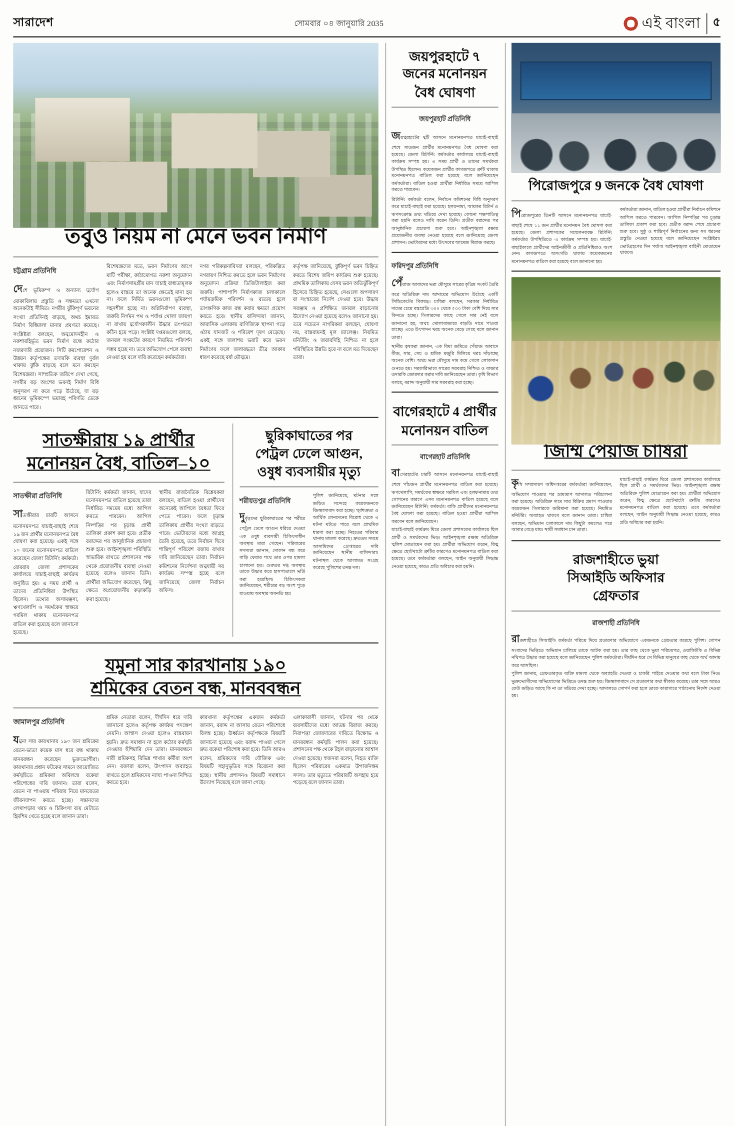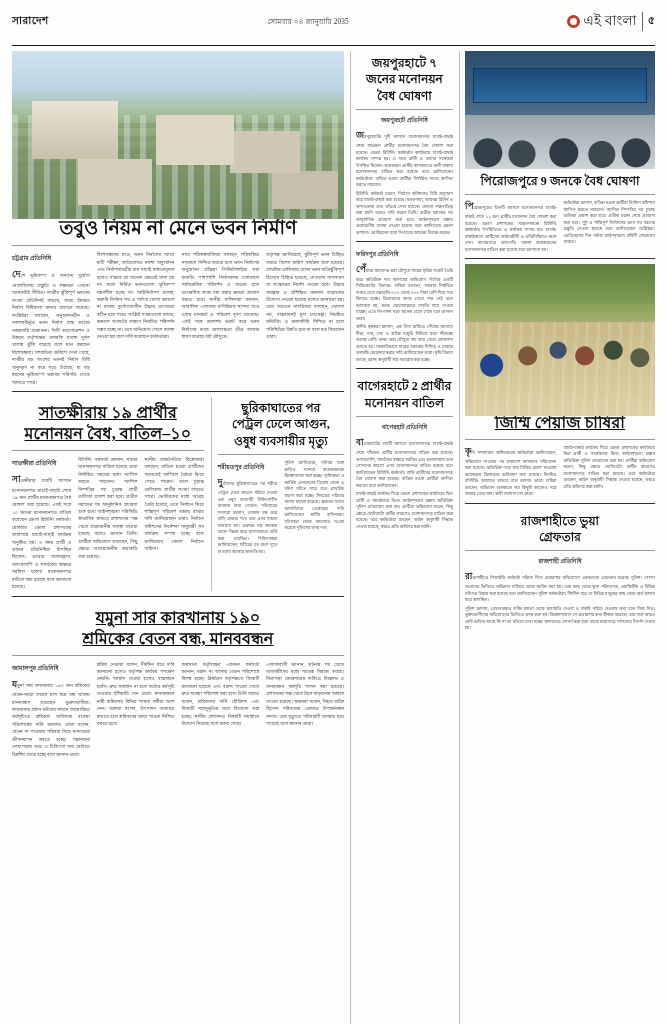--- a/index.html
+++ b/index.html
@@ -22,21 +22,21 @@
     box-sizing: border-box;
     padding: 10px 12px 6px 12px;
   }
 
   
   .masthead {
     display: flex;
     align-items: center;
     justify-content: space-between;
     border-bottom: 1.6px solid #1a1a1a;
-    padding-bottom: 12px;
+    padding-bottom: 0;
     margin-bottom: 5px;
     gap: 40px;
   }
   .masthead-left {
     font-size: 10.5px;
     font-weight: bold;
     letter-spacing: .5px;
     color: #111;
   }
   .masthead-center {
@@ -336,21 +336,21 @@
       <div>
         <div class="byline">ফরিদপুর প্রতিনিধি</div>
         <div class="txt tiny drop">পেঁয়াজ আবাদের ভরা মৌসুমে সারের কৃত্রিম সংকট তৈরি করে অতিরিক্ত দাম আদায়ের অভিযোগ উঠেছে একটি সিন্ডিকেটের বিরুদ্ধে। চাষিরা বলছেন, সরকার নির্ধারিত দামের চেয়ে বস্তাপ্রতি ৩০০ থেকে ৫০০ টাকা বেশি দিয়ে সার কিনতে হচ্ছে। ডিলারদের কাছে গেলে সার নেই বলে জানানো হয়, অথচ খোলাবাজারে বাড়তি দামে পাওয়া যাচ্ছে। এতে উৎপাদন খরচ অনেক বেড়ে গেছে বলে জানান তারা।</div>
         <div class="spacer2"></div>
         <div class="txt tiny">স্থানীয় কৃষকরা জানান, এক বিঘা জমিতে পেঁয়াজ আবাদে বীজ, সার, সেচ ও শ্রমিক মজুরি মিলিয়ে খরচ দাঁড়াচ্ছে অনেক বেশি। অথচ ভরা মৌসুমে দাম কমে গেলে লোকসান গুনতে হয়। সরকারিভাবে সারের সরবরাহ নিশ্চিত ও বাজার তদারকি জোরদার করার দাবি জানিয়েছেন তারা। কৃষি বিভাগ বলছে, বরাদ্দ অনুযায়ী সার সরবরাহ করা হচ্ছে।</div>
       </div>
 
       <hr class="rule thick">
 
       <div>
-        <div class="hl hl-md">বাগেরহাটে 2 প্রার্থীর</div>
+        <div class="hl hl-md">বাগেরহাটে 4 প্রার্থীর</div>
         <div class="hl hl-md" style="margin-top:-3px">মনোনয়ন বাতিল</div>
         <hr class="rule">
         <div class="byline center">বাগেরহাট প্রতিনিধি</div>
         <div class="txt tiny drop">বাগেরহাটের চারটি আসনে মনোনয়নপত্র যাচাই-বাছাই শেষে পাঁচজন প্রার্থীর মনোনয়নপত্র বাতিল করা হয়েছে। ঋণখেলাপি, সমর্থকের স্বাক্ষরে গরমিল এবং হলফনামায় তথ্য গোপনের কারণে এসব মনোনয়নপত্র বাতিল হয়েছে বলে জানিয়েছেন রিটার্নিং কর্মকর্তা। বাকি প্রার্থীদের মনোনয়নপত্র বৈধ ঘোষণা করা হয়েছে। বাতিল হওয়া প্রার্থীরা আপিল করবেন বলে জানিয়েছেন।</div>
         <div class="spacer2"></div>
         <div class="txt tiny">যাচাই-বাছাই কার্যক্রম ঘিরে জেলা প্রশাসকের কার্যালয়ে ছিল প্রার্থী ও সমর্থকদের ভিড়। আইনশৃঙ্খলা রক্ষায় অতিরিক্ত পুলিশ মোতায়েন করা হয়। প্রার্থীরা অভিযোগ করেন, কিছু ক্ষেত্রে ছোটখাটো ত্রুটির কারণেও মনোনয়নপত্র বাতিল করা হয়েছে। তবে কর্মকর্তারা বলছেন, আইন অনুযায়ী সিদ্ধান্ত নেওয়া হয়েছে, কারও প্রতি অবিচার করা হয়নি।</div>
       </div>
     </div>
 
     <div class="col-right vsep" style="padding-left:5px">
@@ -382,20 +382,21 @@
           <div class="tcol">
             <div class="txt tiny">যাচাই-বাছাই কার্যক্রম ঘিরে জেলা প্রশাসকের কার্যালয়ে ছিল প্রার্থী ও সমর্থকদের ভিড়। আইনশৃঙ্খলা রক্ষায় অতিরিক্ত পুলিশ মোতায়েন করা হয়। প্রার্থীরা অভিযোগ করেন, কিছু ক্ষেত্রে ছোটখাটো ত্রুটির কারণেও মনোনয়নপত্র বাতিল করা হয়েছে। তবে কর্মকর্তারা বলছেন, আইন অনুযায়ী সিদ্ধান্ত নেওয়া হয়েছে, কারও প্রতি অবিচার করা হয়নি।</div>
           </div>
         </div>
       </div>
 
       <hr class="rule thick">
 
       <div>
         <div class="hl hl-md">রাজশাহীতে ভুয়া</div>
+        <div class="hl hl-md" style="margin-top:-3px">সিআইডি অফিসার</div>
         <div class="hl hl-md" style="margin-top:-3px">গ্রেফতার</div>
         <hr class="rule">
         <div class="byline center">রাজশাহী প্রতিনিধি</div>
         <div class="txt tiny drop">রাজশাহীতে সিআইডি কর্মকর্তা পরিচয় দিয়ে প্রতারণার অভিযোগে একজনকে গ্রেফতার করেছে পুলিশ। গোপন সংবাদের ভিত্তিতে অভিযান চালিয়ে তাকে আটক করা হয়। তার কাছ থেকে ভুয়া পরিচয়পত্র, ওয়াকিটকি ও বিভিন্ন নথিপত্র উদ্ধার করা হয়েছে বলে জানিয়েছেন পুলিশ কর্মকর্তারা। দীর্ঘদিন ধরে সে বিভিন্ন মানুষের কাছ থেকে অর্থ আদায় করে আসছিল।</div>
         <div class="spacer2"></div>
         <div class="txt tiny">পুলিশ জানায়, গ্রেফতারকৃত ব্যক্তি মামলা থেকে অব্যাহতি দেওয়া ও চাকরি পাইয়ে দেওয়ার কথা বলে টাকা নিত। ভুক্তভোগীদের অভিযোগের ভিত্তিতে তদন্ত শুরু হয়। জিজ্ঞাসাবাদে সে প্রতারণার কথা স্বীকার করেছে। তার সঙ্গে আরও কেউ জড়িত আছে কি না তা খতিয়ে দেখা হচ্ছে। আদালতে সোপর্দ করা হলে তাকে কারাগারে পাঠানোর নির্দেশ দেওয়া হয়।</div>
       </div>
     </div>
 
   </div>

